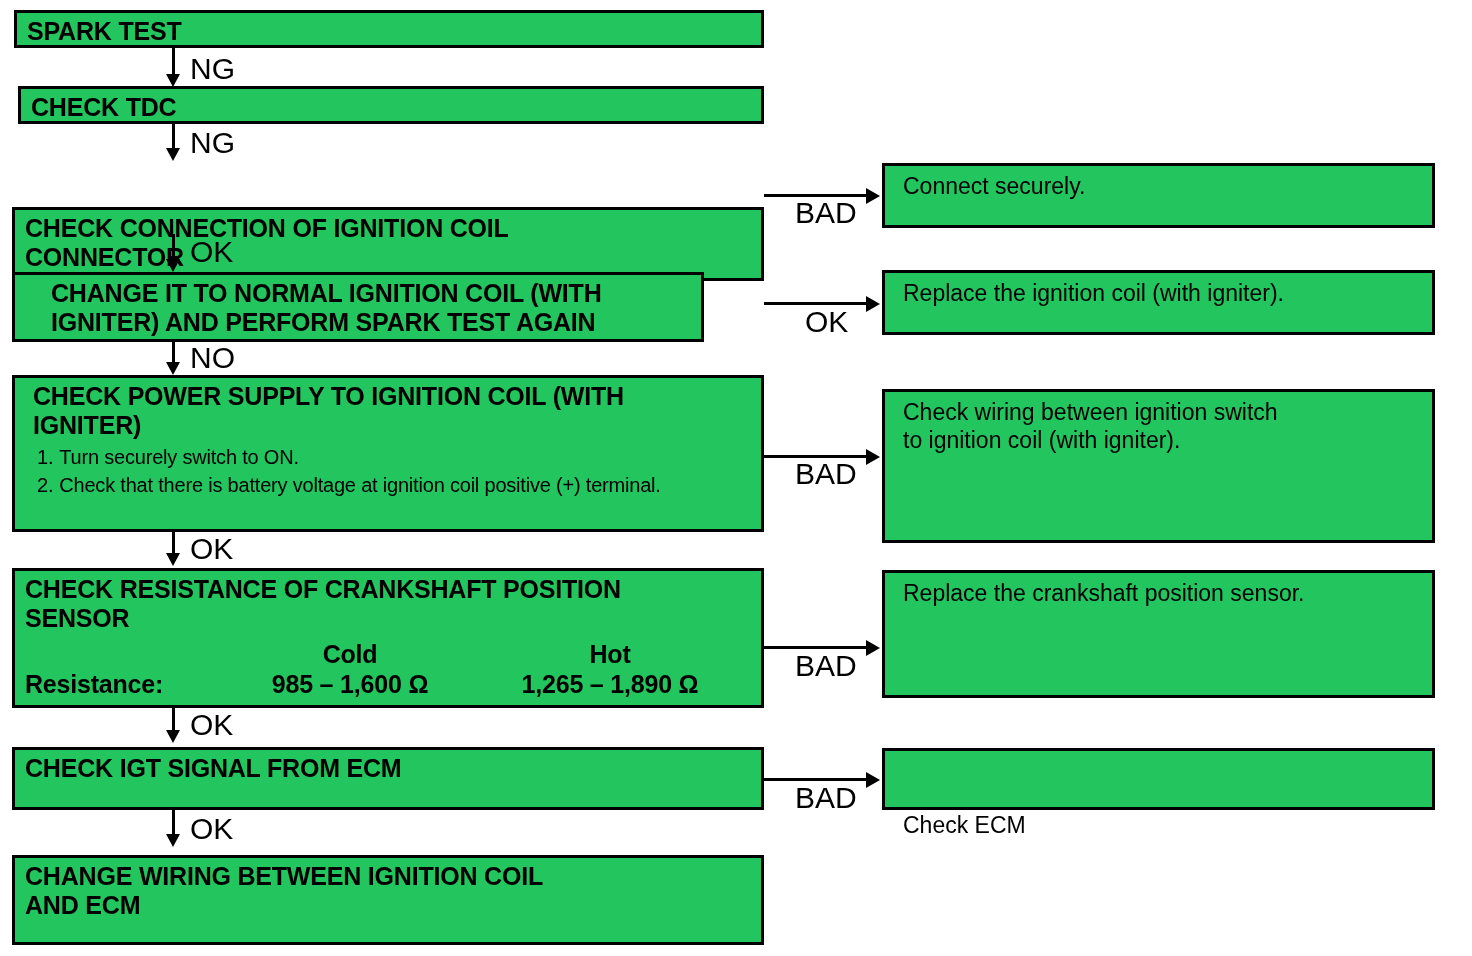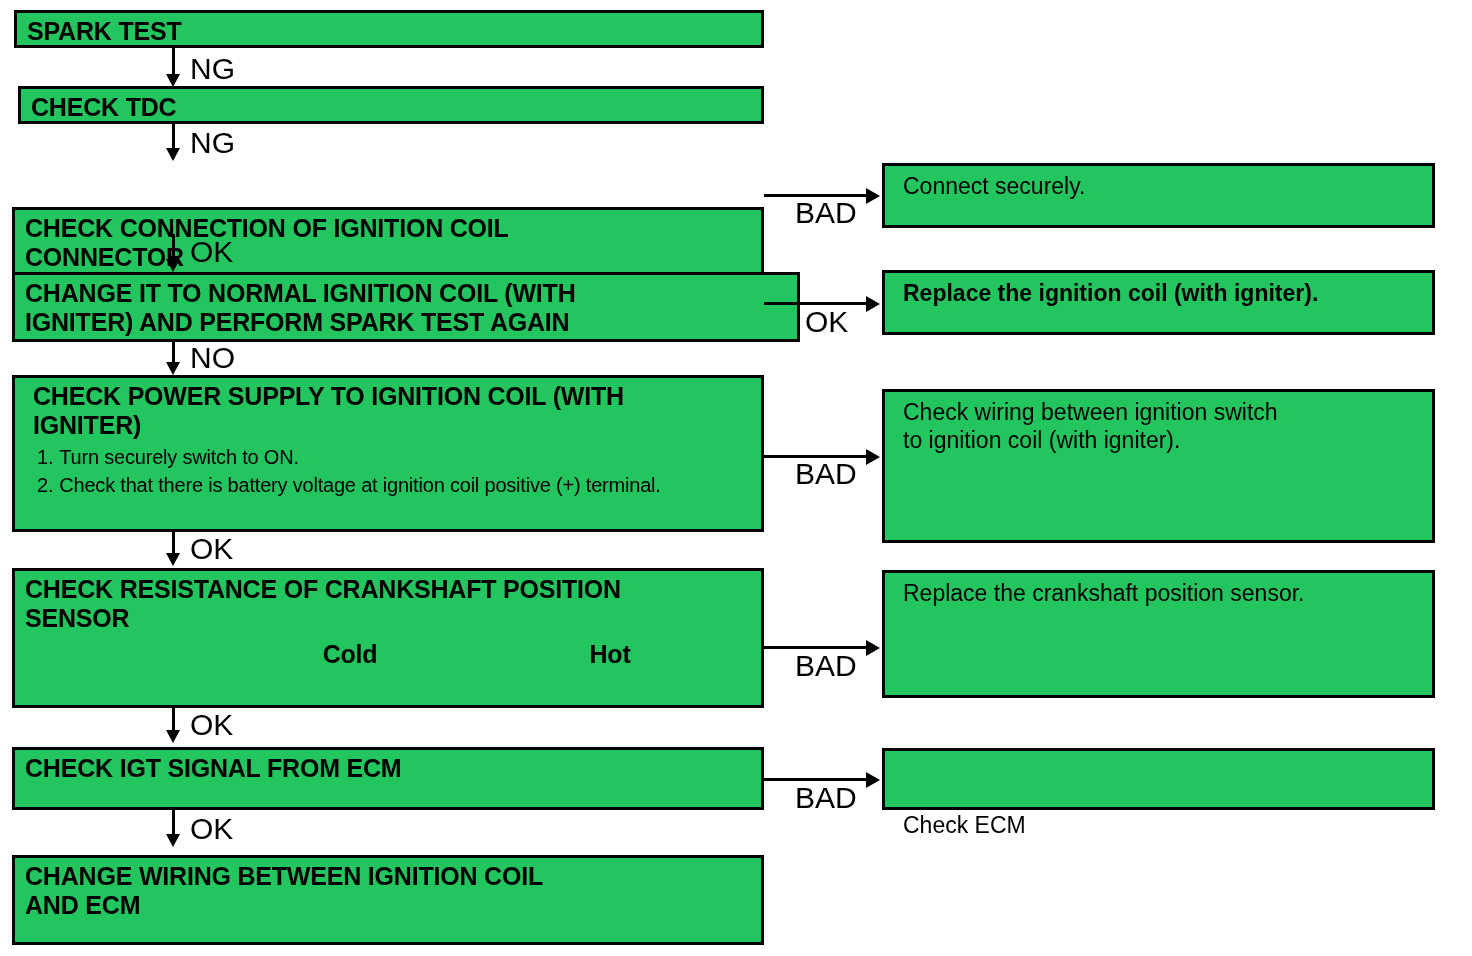--- a/index.html
+++ b/index.html
@@ -131,21 +131,21 @@
 
   <div class="box box-left" style="left:18px; top:86px; width:746px; height:38px;">
     <div class="title">CHECK TDC</div>
   </div>
 
   <div class="box box-left" style="left:12px; top:160px; width:752px; height:74px;margin-top:47px;">
     <div class="title">CHECK CONNECTION OF IGNITION COIL</div>
     <div class="title" style="padding-top:0;">CONNECTOR</div>
   </div>
 
-  <div class="box box-left" style="left:12px; top:272px; width:788px; height:70px;">
+  <div class="box box-left" style="left:12px; top:272px; width:692px; height:70px;padding-left:26px;">
     <div class="title">CHANGE IT TO NORMAL IGNITION COIL (WITH</div>
     <div class="title" style="padding-top:0;">IGNITER) AND PERFORM SPARK TEST AGAIN</div>
   </div>
 
   <div class="box box-left" style="left:12px; top:375px; width:752px; height:157px;">
     <div class="title" style="padding-left:18px;">CHECK POWER SUPPLY TO IGNITION COIL (WITH</div>
     <div class="title" style="padding-top:0; padding-left:18px;">IGNITER)</div>
     <div class="steps">
       <div class="step">
         <span class="step-num">1.</span>
@@ -160,37 +160,42 @@
 
   <div class="box box-left" style="left:12px; top:568px; width:752px; height:140px;">
     <div class="title">CHECK RESISTANCE OF CRANKSHAFT POSITION</div>
     <div class="title" style="padding-top:0;">SENSOR</div>
     <div class="res-table">
       <div class="res-row res-head">
         <span class="res-label">&nbsp;</span>
         <span class="res-cold">Cold</span>
         <span class="res-hot">Hot</span>
       </div>
+      <div class="res-row">
+        <span class="res-label">Resistance:</span>
+        <span class="res-cold">985 – 1,600 Ω</span>
+        <span class="res-hot">1,265 – 1,890 Ω</span>
+      </div>
     </div>
   </div>
 
   <div class="box box-left" style="left:12px; top:747px; width:752px; height:63px;">
     <div class="title">CHECK IGT SIGNAL FROM ECM</div>
   </div>
 
   <div class="box box-left" style="left:12px; top:855px; width:752px; height:90px;">
     <div class="title">CHANGE WIRING BETWEEN IGNITION COIL</div>
     <div class="title" style="padding-top:0;">AND ECM</div>
   </div>
 
   <div class="box box-right" style="left:882px; top:163px; width:553px; height:65px;">
     <div class="title">Connect securely.</div>
   </div>
 
-  <div class="box box-right" style="left:882px; top:270px; width:553px; height:65px;font-weight:bold;">
+  <div class="box box-right" style="left:882px; top:270px; width:553px; height:65px;">
     <div class="title">Replace the ignition coil (with igniter).</div>
   </div>
 
   <div class="box box-right" style="left:882px; top:378px; width:553px; height:154px;margin-top:11px;">
     <div class="title">Check wiring between ignition switch</div>
     <div class="title" style="padding-top:0;">to ignition coil (with igniter).</div>
   </div>
 
   <div class="box box-right" style="left:882px; top:570px; width:553px; height:128px;">
     <div class="title">Replace the crankshaft position sensor.</div>

